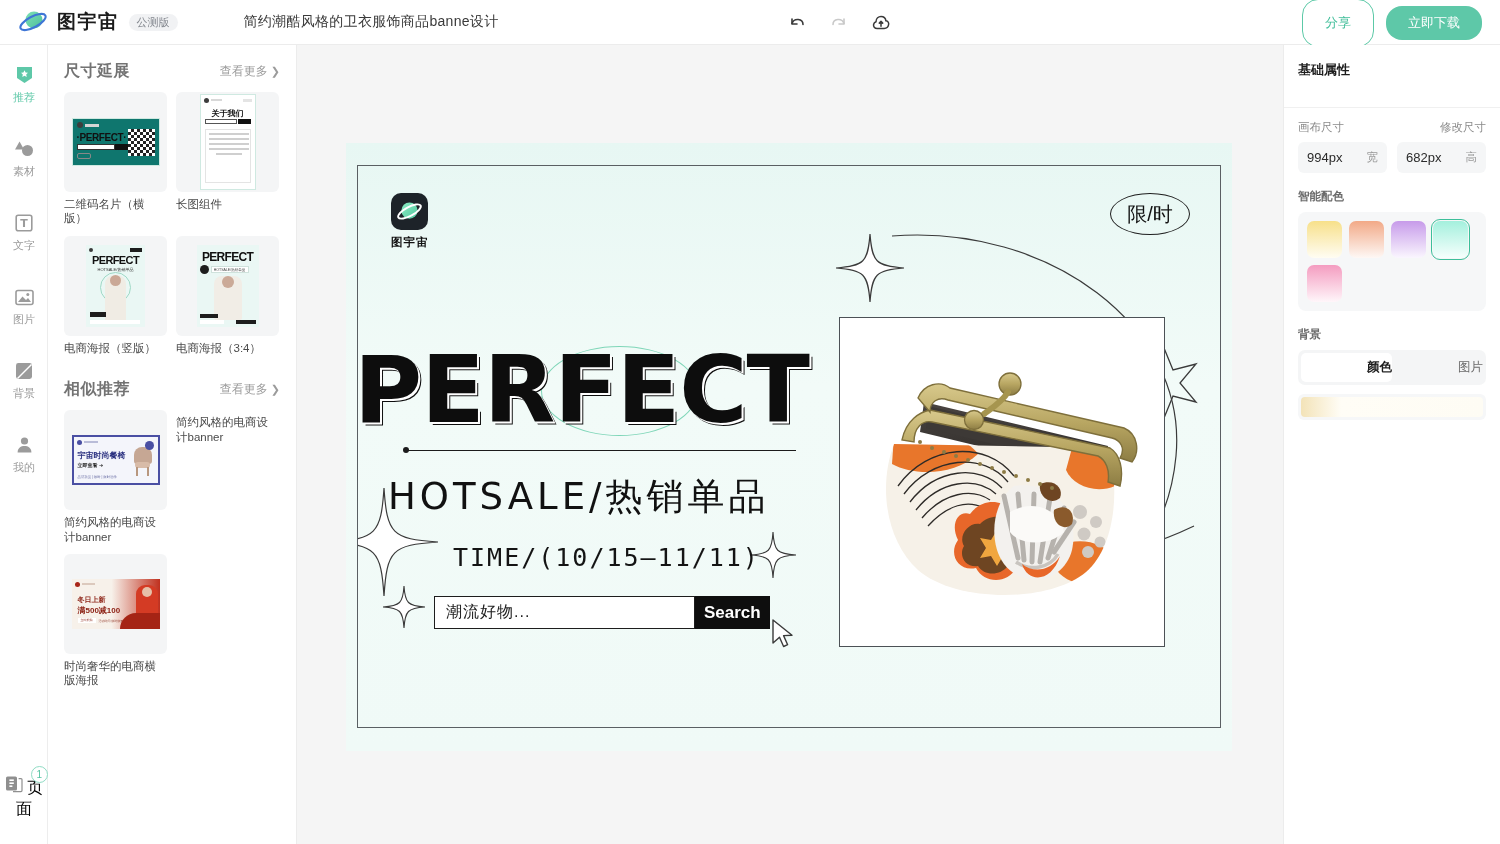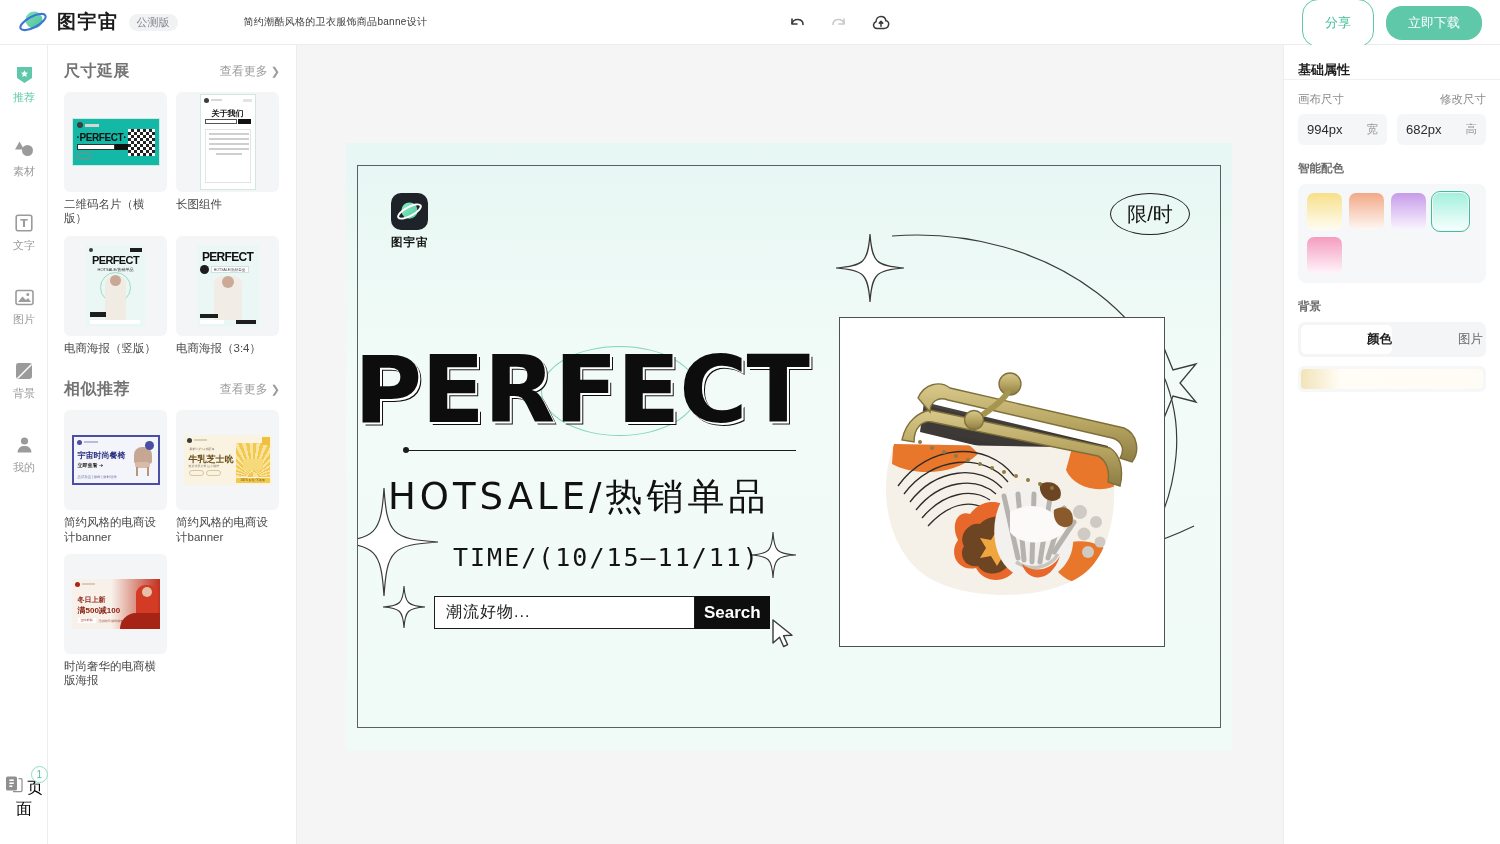--- a/index.html
+++ b/index.html
@@ -19,21 +19,21 @@
   .logo-planet { width: 30px; height: 30px; position: relative; }
   .brand-name {
     font-size: 19px; font-weight: bold; color: #1b1b1b; margin-left: 9px;
     letter-spacing: 1.5px;
   }
   .beta-tag {
     margin-left: 10px; background: #f1f2f4; color: #83878e;
     font-size: 11px; border-radius: 10px; padding: 3px 8px; line-height: 1;
   }
   .doc-title {
-    margin-left: 66px; font-size: 10px; color: #3a3a3a; letter-spacing: .3px;
+    margin-left: 66px; font-size: 14px; color: #3a3a3a; letter-spacing: .3px;
   }
   .tool-icons {
     position: absolute; left: 787px; top: 0; height: 45px;
     display: flex; align-items: center; gap: 22px;
   }
   .ticon { width: 20px; height: 20px; cursor: pointer; }
   .topbar-right {
     position: absolute; right: 18px; top: 0; height: 45px;
     display: flex; align-items: center; gap: 12px;
   }
@@ -87,21 +87,21 @@
   .thumb-box {
     width: 103px; height: 100px; background: #f4f5f6; border-radius: 6px;
     display: flex; align-items: center; justify-content: center; overflow: hidden;
   }
   .thumb-label {
     font-size: 11.5px; color: #4a4a4a; margin-top: 5px; line-height: 1.25;
   }
 
   
   .mini { position: relative; background: #fff; overflow: hidden; }
-  .mini-card { width: 88px; height: 48px; border: 1px solid #cfe9e1; background: #14b8a6; }
+  .mini-card { width: 88px; height: 48px; border: 1px solid #cfe9e1; background: #0f766e; }
   .mini-long { width: 56px; height: 96px; border: 1px solid #cfe9e1; background: #fff; }
   .mini-post { width: 59px; height: 82px; background: #e9f6f3; }
   .mini-ban { width: 88px; height: 50px; }
 
   
   .stage {
     position: absolute; left: 297px; top: 45px; width: 986px; height: 799px;
     background: #f5f5f5; overflow: hidden;
   }
   .artboard {
@@ -179,21 +179,21 @@
   .product-img { position: absolute; left: 18px; top: 18px; width: 290px; height: 290px; }
   .mouse-cursor { position: absolute; left: 412px; top: 452px; }
 
   
   .props {
     position: absolute; left: 1283px; top: 45px; width: 217px; height: 799px;
     background: #ffffff; border-left: 1px solid #ececec;
   }
   .props-title {
     font-size: 13px; font-weight: bold; color: #1d1d1d;
-    padding: 16px 0 0 14px; border-bottom: 1px solid #f0f0f0;
+    padding: 16px 0 28px 14px; border-bottom: 1px solid #f0f0f0;
   }
   .pr-block { padding: 12px 14px 0 14px; }
   .pr-row { display: flex; justify-content: space-between; align-items: center; }
   .pr-label { font-size: 11.5px; color: #8b8b8b; }
   .size-row { display: flex; gap: 10px; margin-top: 7px; }
   .size-input {
     flex: 1; height: 31px; background: #f5f6f7; border-radius: 6px;
     display: flex; align-items: center; justify-content: space-between;
     padding: 0 9px; font-size: 13px; color: #2b2b2b; cursor: text;
   }
@@ -456,36 +456,20 @@
             <div style="position:absolute;left:19px;top:20px;width:2px;height:9px;background:#b8977f;"></div>
           </div>
           <div style="position:absolute;right:4px;top:4px;width:9px;height:9px;border-radius:50%;background:#4a4fa3;"></div>
         </div>
       </div>
       <div class="thumb-label">简约风格的电商设计banner</div>
     </div>
 
 
     <div class="thumb-cell">
-      <div class="thumb-box">
-        <div class="mini mini-ban" style="position:relative;background:#faf3e2;">
-          <div style="position:absolute;left:3px;top:3px;width:5px;height:5px;border-radius:50%;background:#3b3b3b;"></div>
-          <div style="position:absolute;left:10px;top:4px;width:13px;height:2px;background:#d7cfb8;"></div>
-          <div style="position:absolute;left:6px;top:12px;font-size:3px;color:#8a7c5d;">新鲜出炉·口感醇厚</div>
-          <div style="position:absolute;left:5px;top:18px;font-size:9px;font-weight:bold;color:#6a4f1d;">牛乳芝士吮</div>
-          <div style="position:absolute;left:5px;top:29px;font-size:3px;color:#8a7c5d;">甄选优质原料 匠心烘焙</div>
-          <div style="position:absolute;left:5px;top:35px;width:15px;height:6px;border:1px solid #d6c79d;border-radius:3px;"></div>
-          <div style="position:absolute;left:22px;top:35px;width:15px;height:6px;border:1px solid #d6c79d;border-radius:3px;"></div>
-          <div style="position:absolute;right:2px;top:8px;width:34px;height:34px;background:
-              repeating-conic-gradient(from 0deg at 50% 100%, #f2c94c 0 6deg, #f8e3a0 6deg 12deg);"></div>
-          <div style="position:absolute;right:9px;top:24px;width:20px;height:11px;background:#f5d97a;border-radius:2px;"></div>
-          <div style="position:absolute;right:2px;bottom:2px;width:34px;height:5px;background:#f2c94c;font-size:3px;color:#6a4f1d;text-align:center;">100% 好吃·不添加</div>
-          <div style="position:absolute;right:2px;top:2px;width:8px;height:8px;background:#f0bf3f;"></div>
-        </div>
-      </div>
       <div class="thumb-label">简约风格的电商设计banner</div>
     </div>
 
     <div class="thumb-cell">
       <div class="thumb-box">
         <div class="mini mini-ban" style="position:relative;background:linear-gradient(90deg,#f7f1ea 45%,#c0301e 100%);">
           <div style="position:absolute;left:3px;top:3px;width:5px;height:5px;border-radius:50%;background:#a8261a;"></div>
           <div style="position:absolute;left:10px;top:4px;width:13px;height:2px;background:#dcc9bd;"></div>
           <div style="position:absolute;left:6px;top:16px;font-size:7px;font-weight:bold;color:#8e2417;">冬日上新</div>
           <div style="position:absolute;left:6px;top:26px;font-size:8px;font-weight:bold;color:#8e2417;">满500减100</div>

